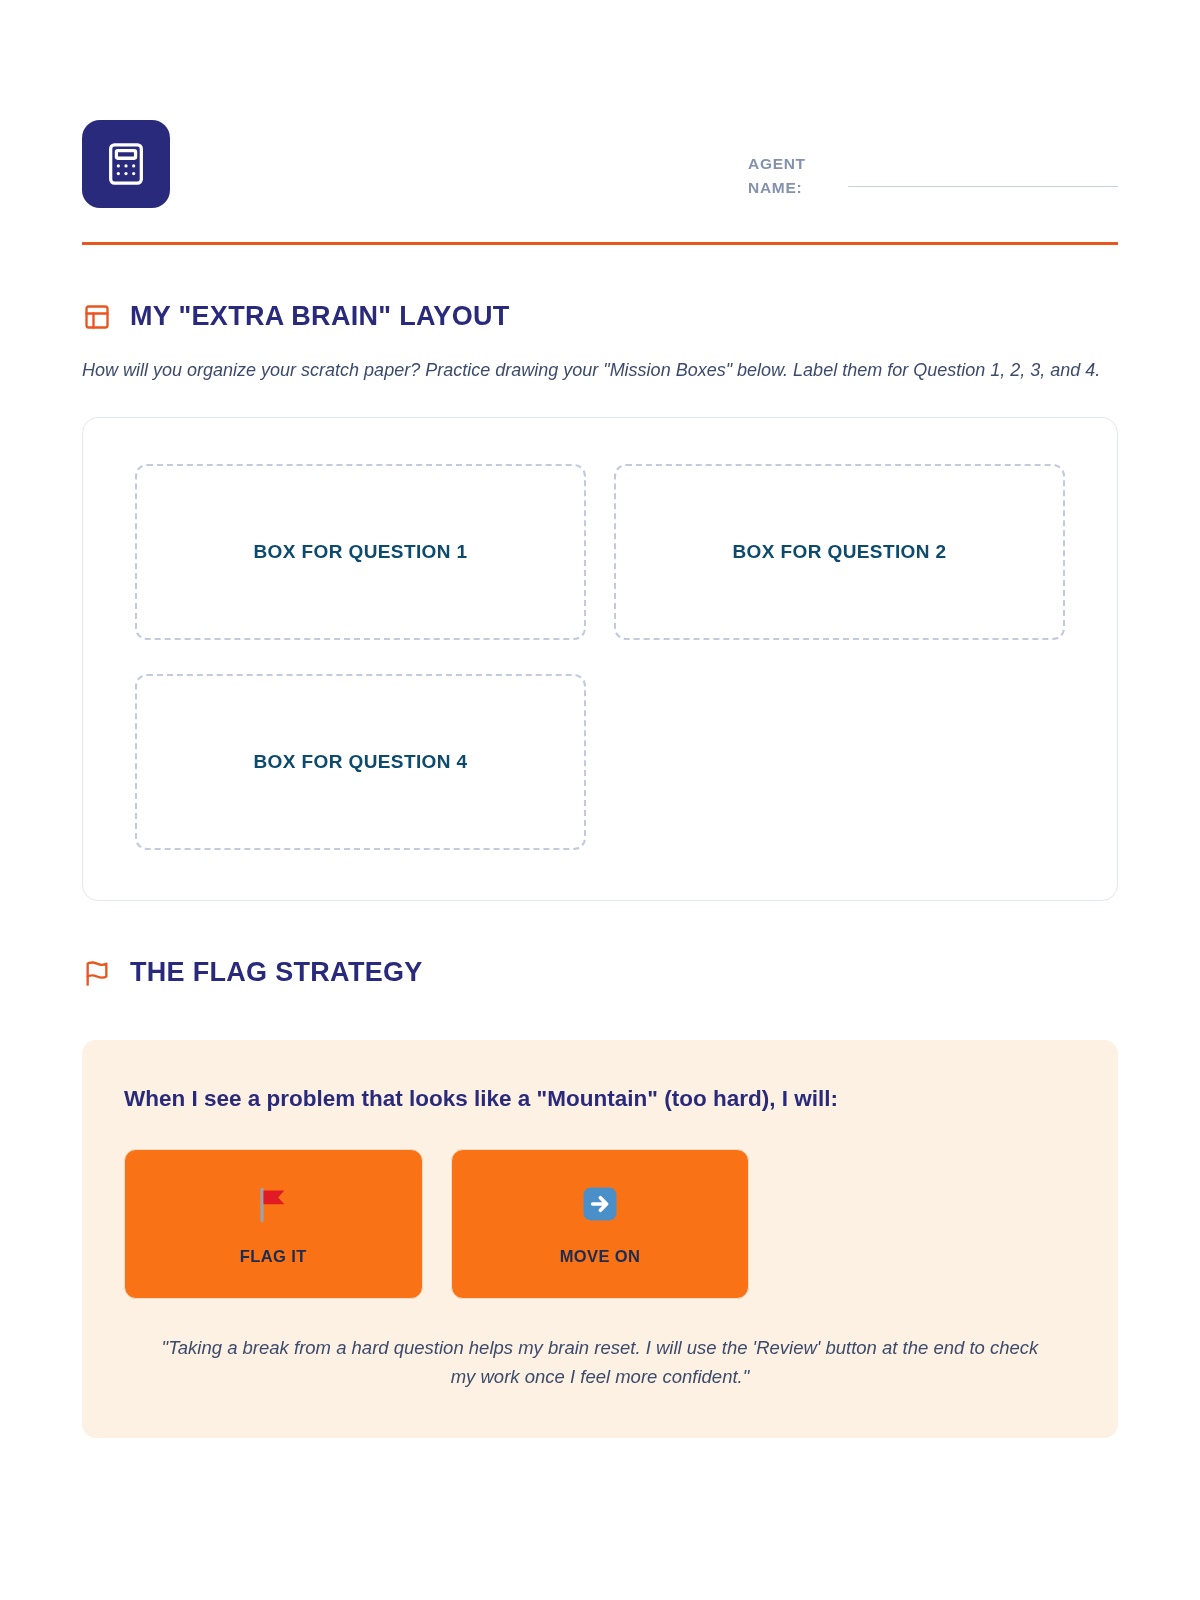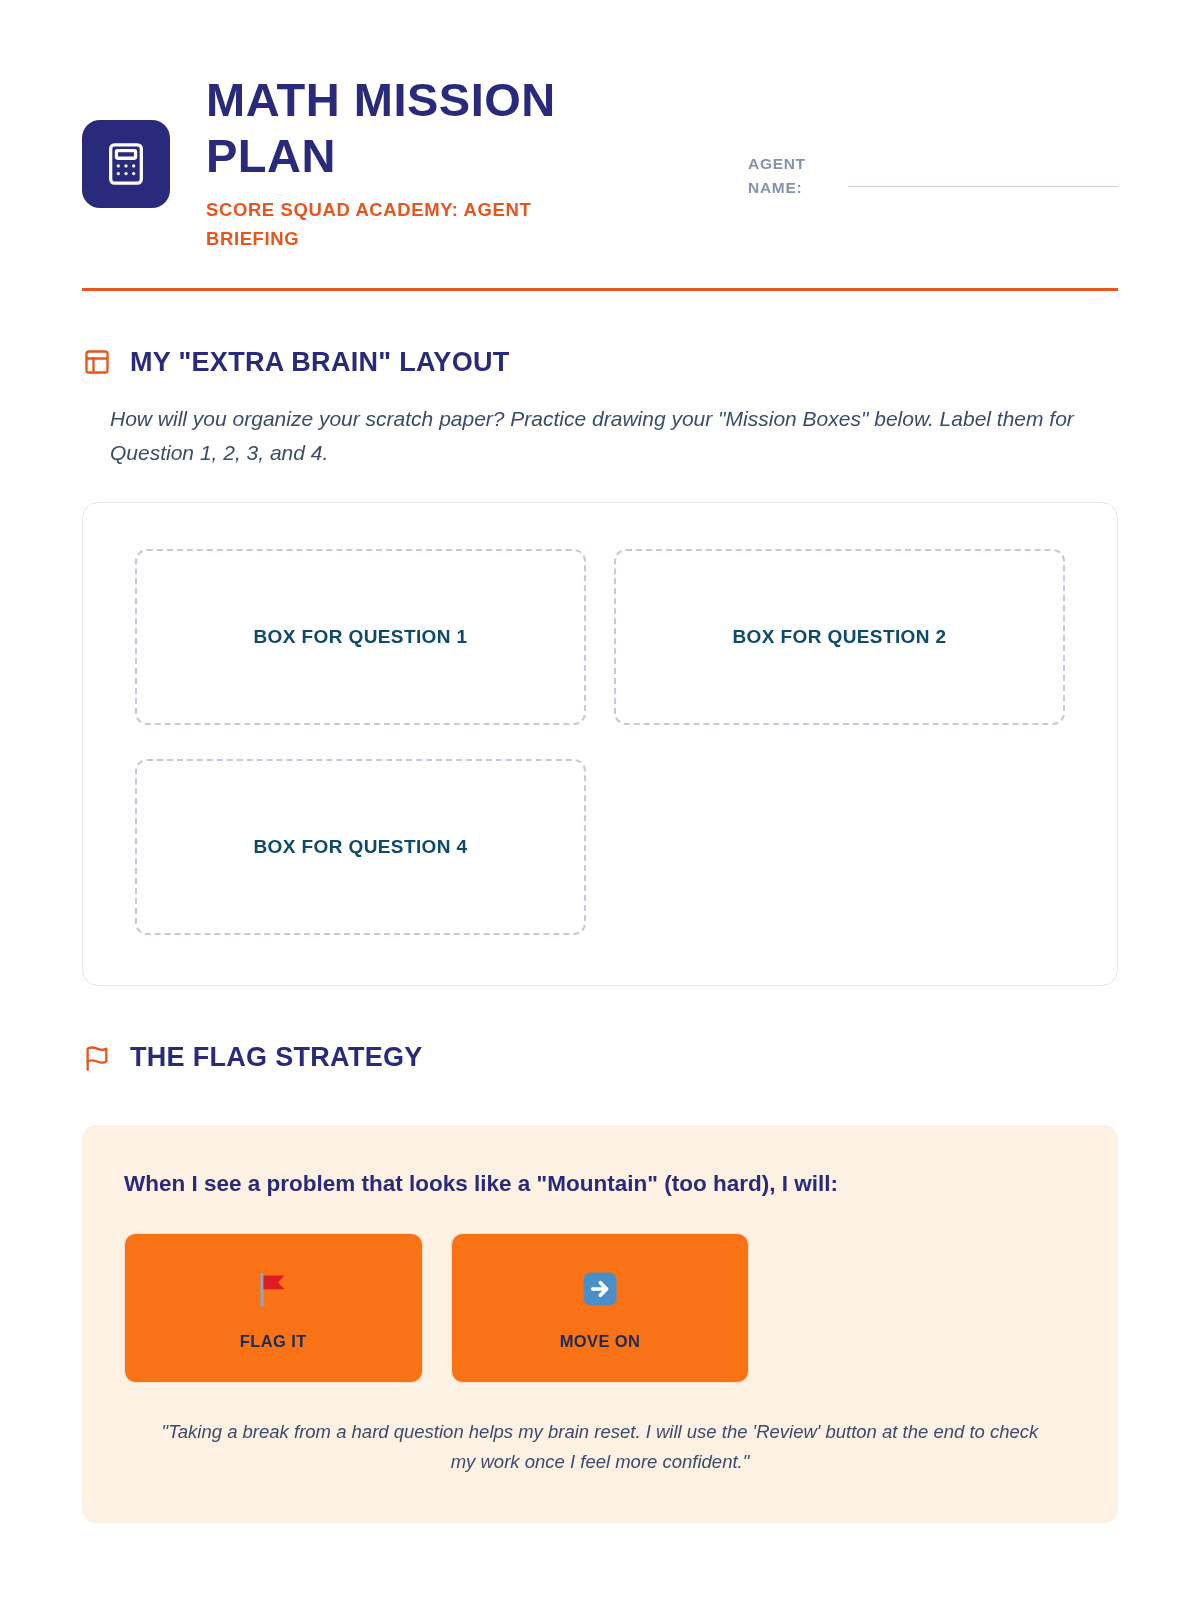--- a/index.html
+++ b/index.html
@@ -113,26 +113,25 @@
     width: 30px;
     height: 30px;
     flex: 0 0 30px;
     display: flex;
     align-items: center;
     justify-content: center;
   }
 
   .section-desc {
     margin-top: 24px;
-    font-size: 21px;
+    font-size: 18px;
     font-style: italic;
     line-height: 1.62;
     color: #3c4a6b;
     max-width: 1035px;
-    margin-left: 28px;
   }
 
   
   .practice-card {
     margin-top: 32px;
     border: 1.5px solid #e3e7f0;
     border-radius: 16px;
     padding: 46px 52px 50px 52px;
     background: #fff;
   }
@@ -221,24 +220,20 @@
         <rect x="7" y="5" width="10" height="4" rx="0.6"></rect>
         <line x1="8" y1="13" x2="8" y2="13"></line>
         <line x1="12" y1="13" x2="12" y2="13"></line>
         <line x1="16" y1="13" x2="16" y2="13"></line>
         <line x1="8" y1="17" x2="8" y2="17"></line>
         <line x1="12" y1="17" x2="12" y2="17"></line>
         <line x1="16" y1="17" x2="16" y2="17"></line>
       </svg>
     </div>
 
-    <div class="title-block">
-      <h1 class="doc-title">Math Mission Plan</h1>
-      <div class="doc-subtitle">Score Squad Academy: Agent Briefing</div>
-    </div>
 
     <div class="agent-field">
       <div class="agent-label">Agent Name:</div>
       <div class="agent-line"></div>
     </div>
   </div>
 
   <div class="header-rule"></div>
 
   <div class="section">

